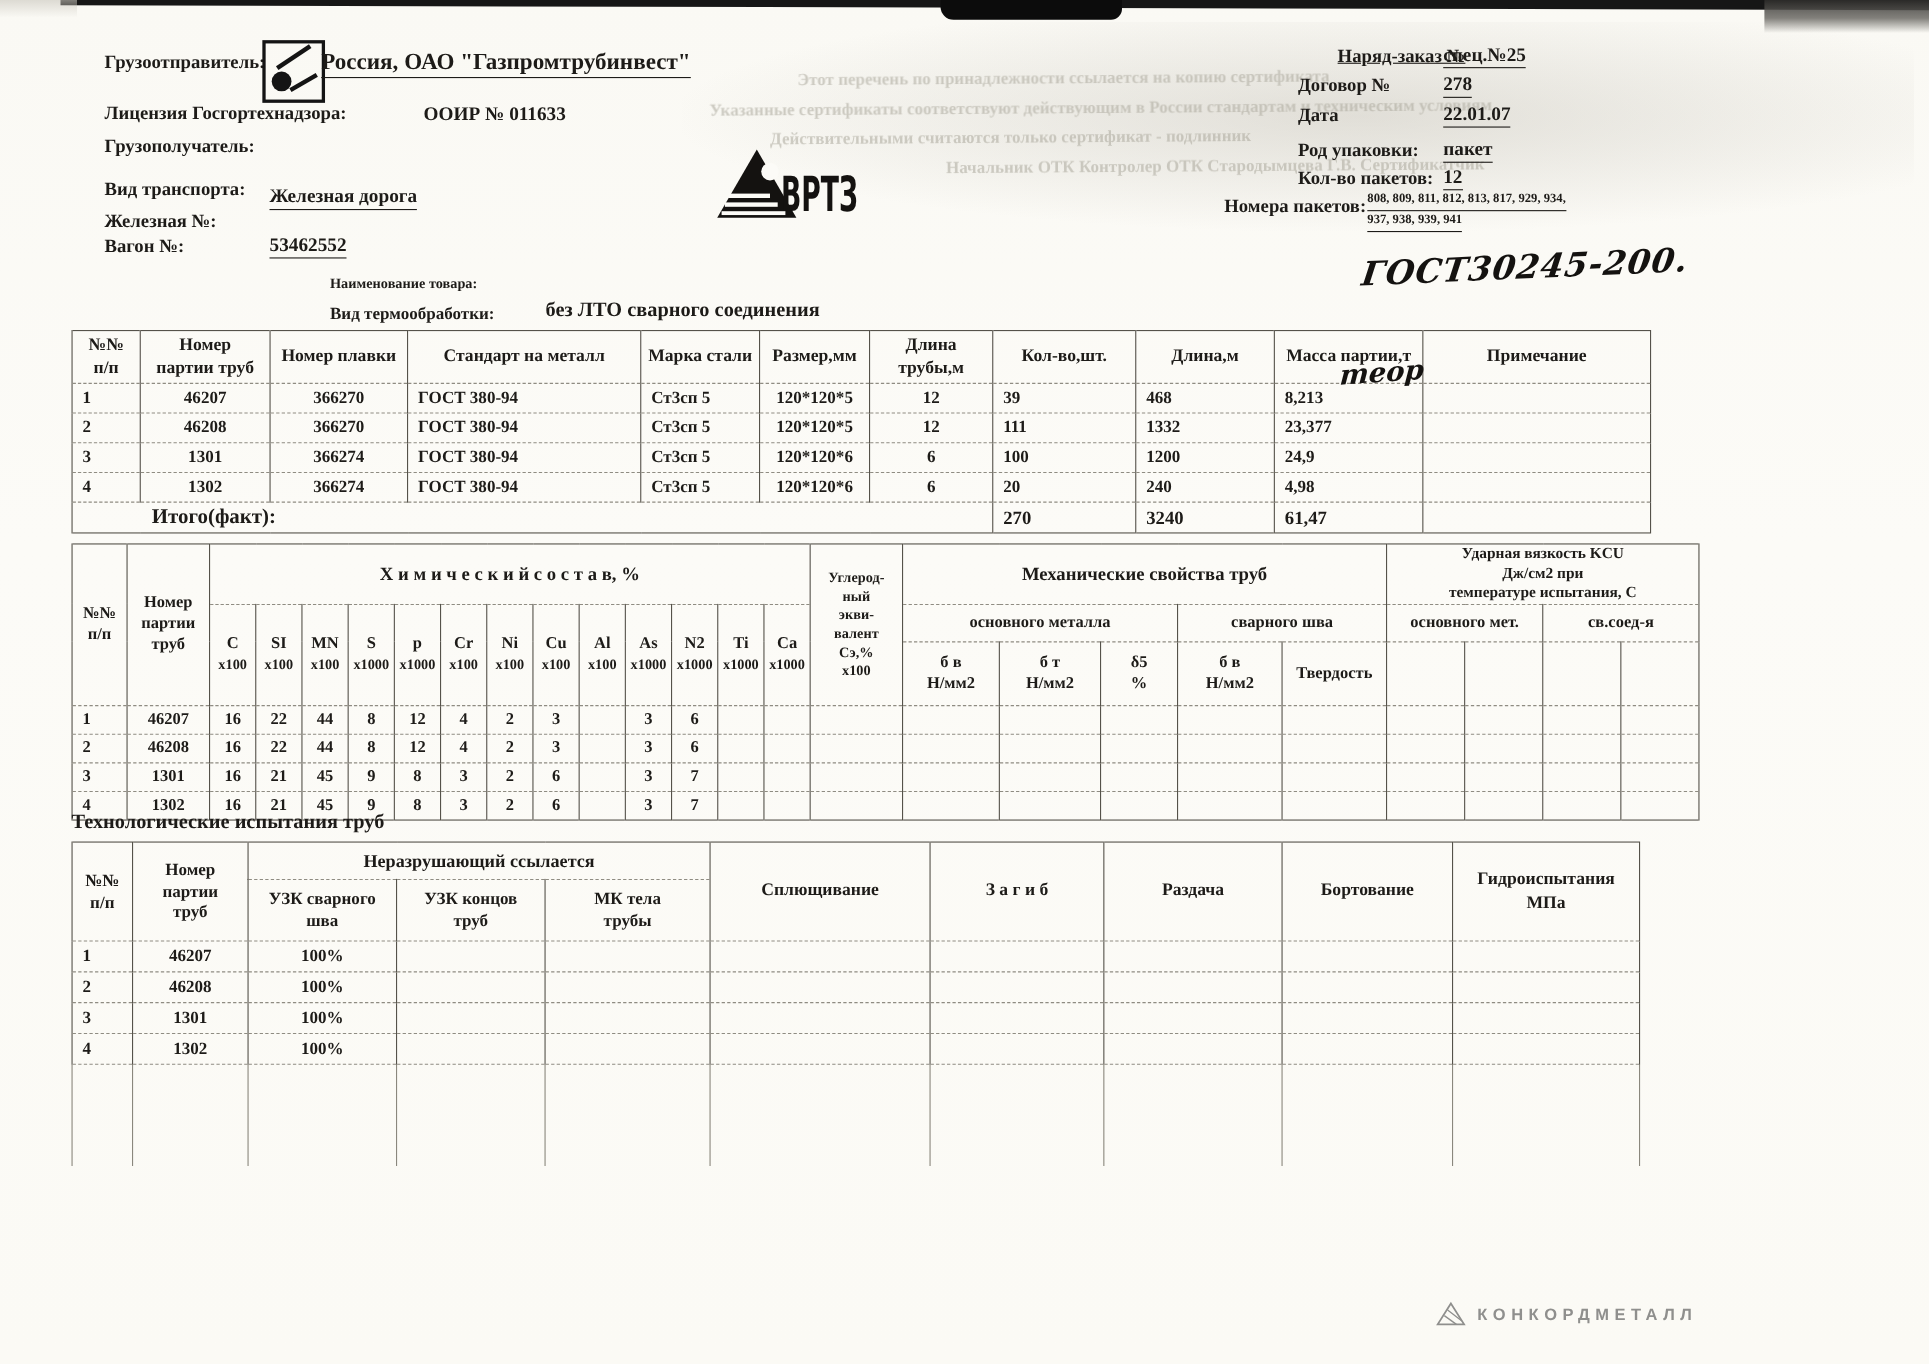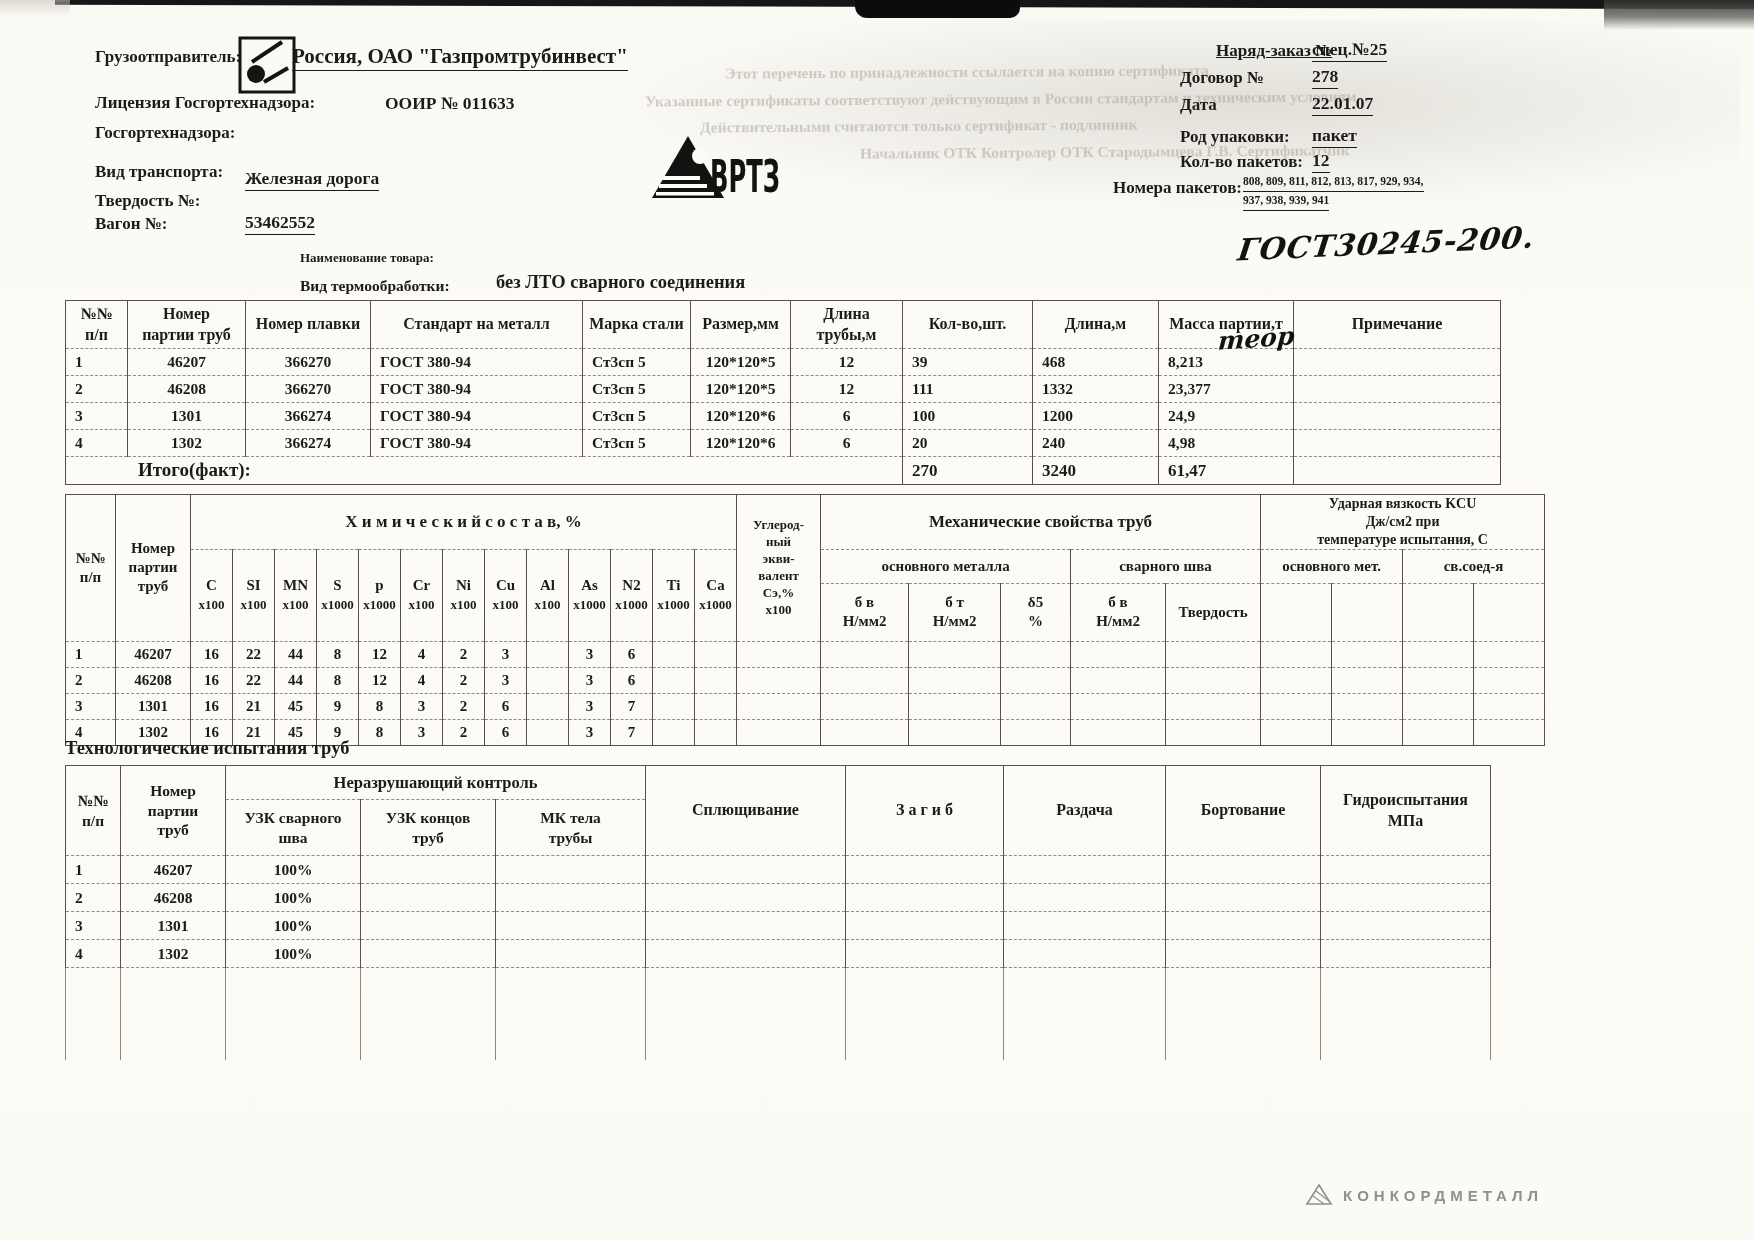--- a/index.html
+++ b/index.html
@@ -76,24 +76,24 @@
     <svg width="58" height="58" viewBox="0 0 58 58">
       <rect x="2" y="2" width="54" height="54" fill="none" stroke="#141414" stroke-width="3"></rect>
       <line x1="14" y1="26" x2="44" y2="6" stroke="#141414" stroke-width="4"></line>
       <circle cx="18" cy="38" r="9" fill="#141414"></circle>
       <line x1="26" y1="46" x2="50" y2="32" stroke="#141414" stroke-width="4"></line>
     </svg>
   </div>
   <div class="abs u" style="left:292px; top:44px; font-weight:700; font-size:21px;">Россия, ОАО "Газпромтрубинвест"</div>
   <div class="abs lbl" style="left:95px; top:93px;">Лицензия Госгортехнадзора:</div>
   <div class="abs val" style="left:385px; top:93px;">ООИР № 011633</div>
-  <div class="abs lbl" style="left:95px; top:123px;">Госгортехнадзора:</div>
+  <div class="abs lbl" style="left:95px; top:123px;">Грузополучатель:</div>
   <div class="abs lbl" style="left:95px; top:162px;">Вид транспорта:</div>
   <div class="abs val u" style="left:245px; top:168px;">Железная дорога</div>
-  <div class="abs lbl" style="left:95px; top:191px;">Твердость №:</div>
+  <div class="abs lbl" style="left:95px; top:191px;">Железная №:</div>
   <div class="abs lbl" style="left:95px; top:214px;">Вагон №:</div>
   <div class="abs val u" style="left:245px; top:212px;">53462552</div>
 
   <div class="abs lbl" style="left:1216px; top:41px;text-decoration:underline;">Наряд-заказ №</div>
   <div class="abs val u" style="left:1312px; top:39px;">спец.№25</div>
   <div class="abs lbl" style="left:1180px; top:68px;">Договор №</div>
   <div class="abs val u" style="left:1312px; top:66px;">278</div>
   <div class="abs lbl" style="left:1180px; top:95px;">Дата</div>
   <div class="abs val u" style="left:1312px; top:93px;">22.01.07</div>
   <div class="abs lbl" style="left:1180px; top:127px;">Род упаковки:</div>
@@ -407,21 +407,21 @@
         <col style="width: 200px;">
         <col style="width: 158px;">
         <col style="width: 162px;">
         <col style="width: 155px;">
         <col style="width: 170px;">
       </colgroup>
       <thead>
         <tr style="height: 34px;">
           <th rowspan="2">№№<br>п/п</th>
           <th rowspan="2">Номер<br>партии<br>труб</th>
-          <th colspan="3" style="font-size: 16.5px;">Неразрушающий контроль</th>
+          <th colspan="3" style="font-size: 16.5px;">Неразрушающий ссылается</th>
           <th rowspan="2" style="font-size: 16px;">Сплющивание</th>
           <th rowspan="2" style="font-size: 16px;">З а г и б</th>
           <th rowspan="2" style="font-size: 16px;">Раздача</th>
           <th rowspan="2" style="font-size: 16px;">Бортование</th>
           <th rowspan="2" style="font-size: 16px;">Гидроиспытания<br>МПа</th>
         </tr>
         <tr style="height: 56px;">
           <th>УЗК сварного<br>шва</th>
           <th>УЗК концов<br>труб</th>
           <th>МК тела<br>трубы</th>

